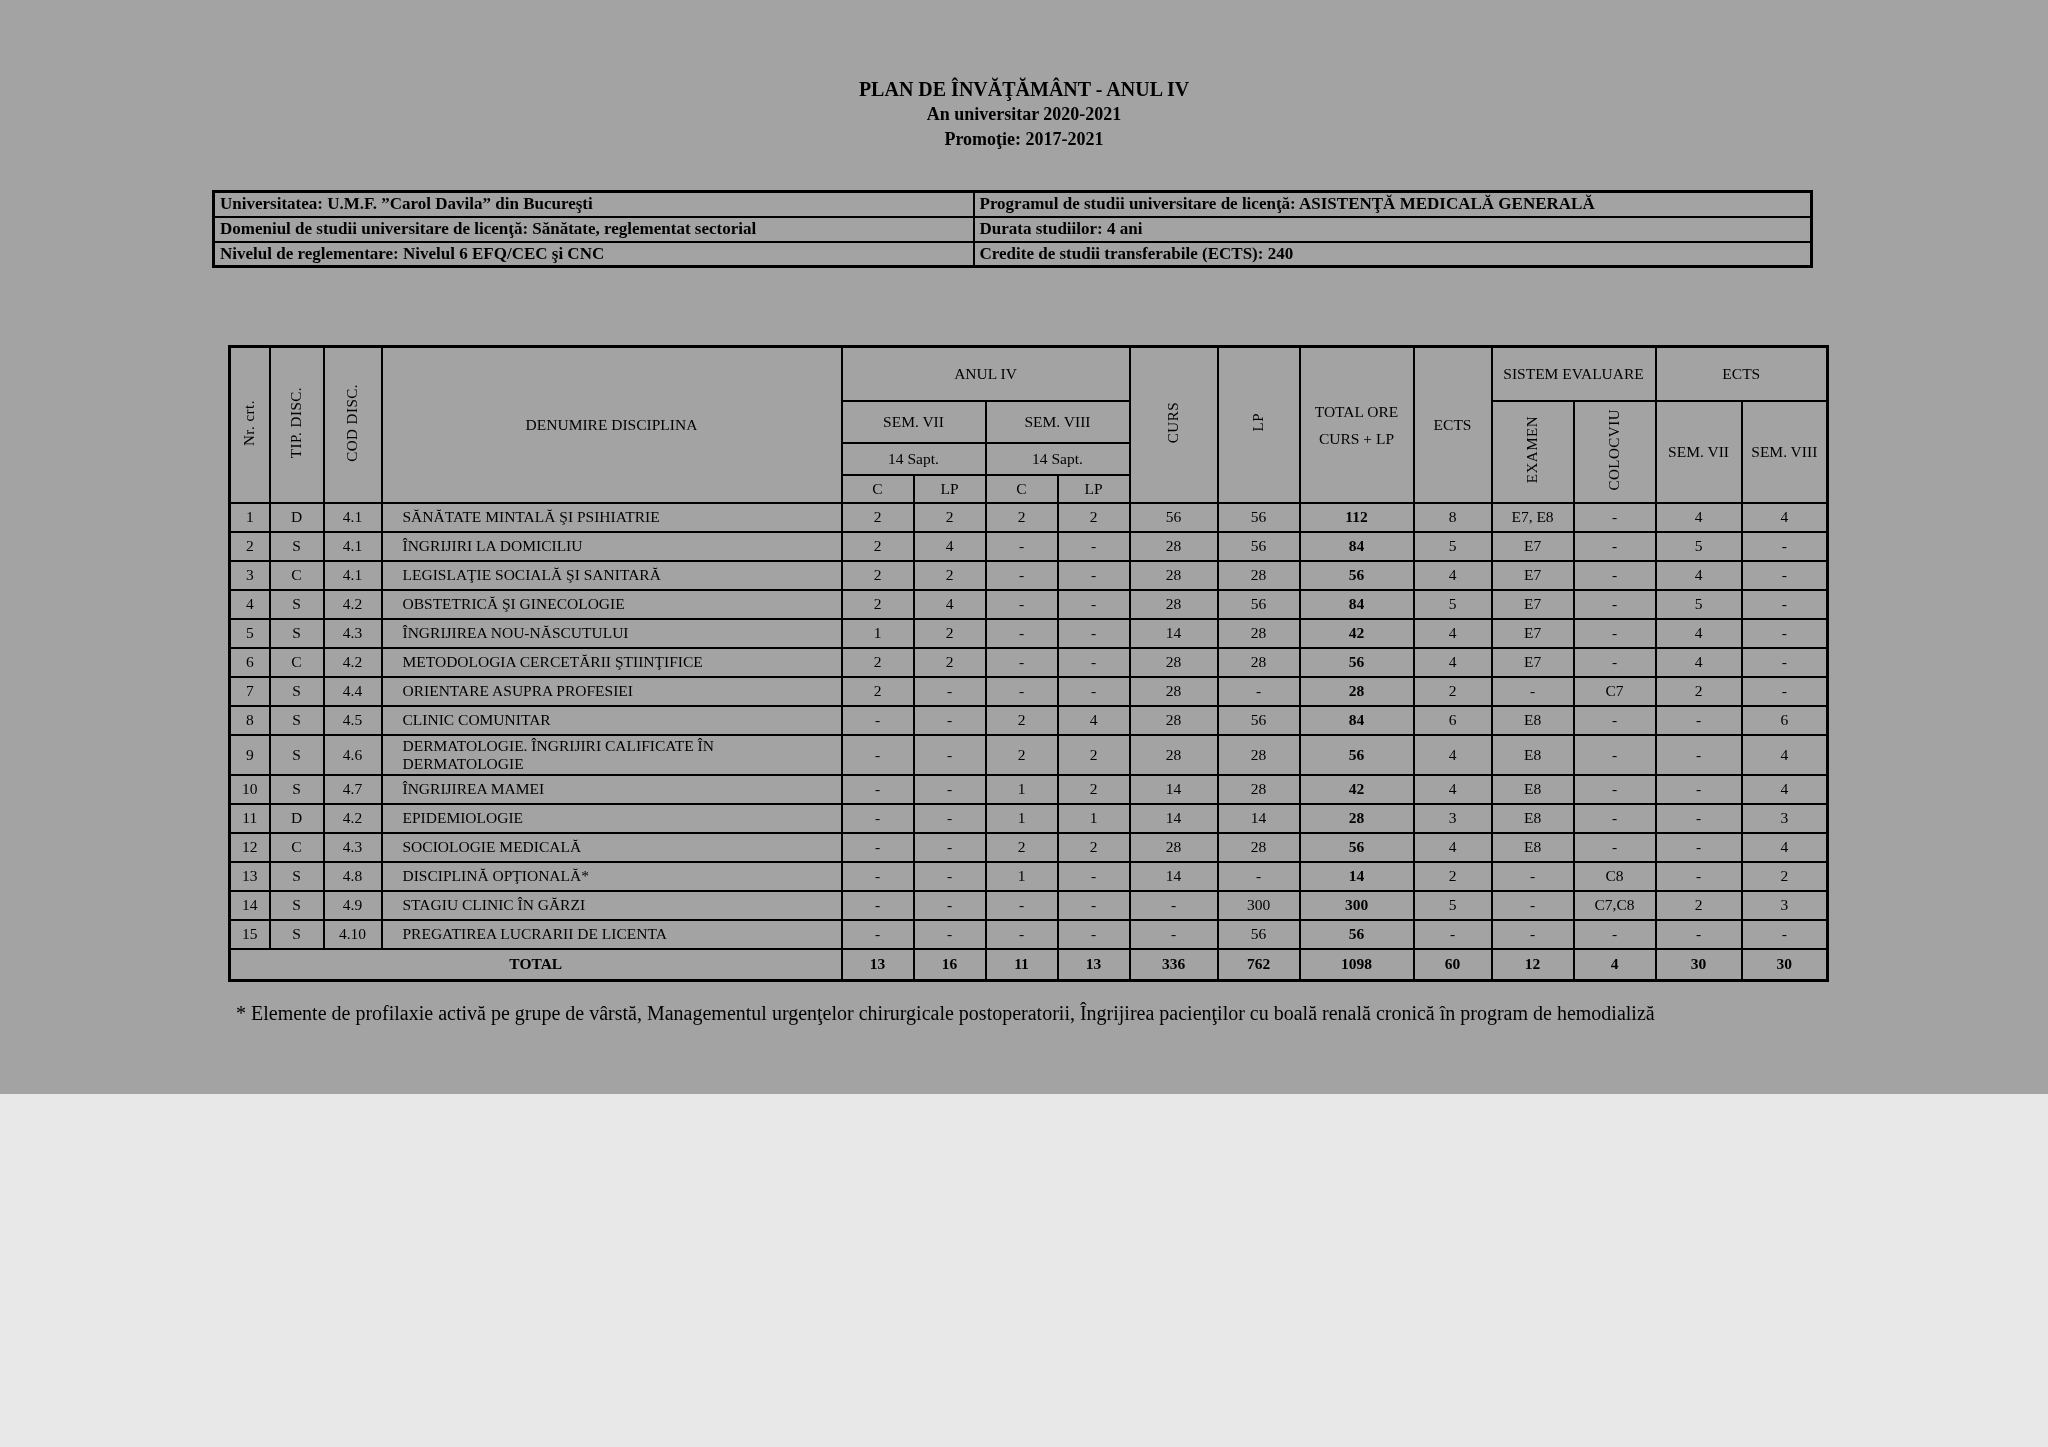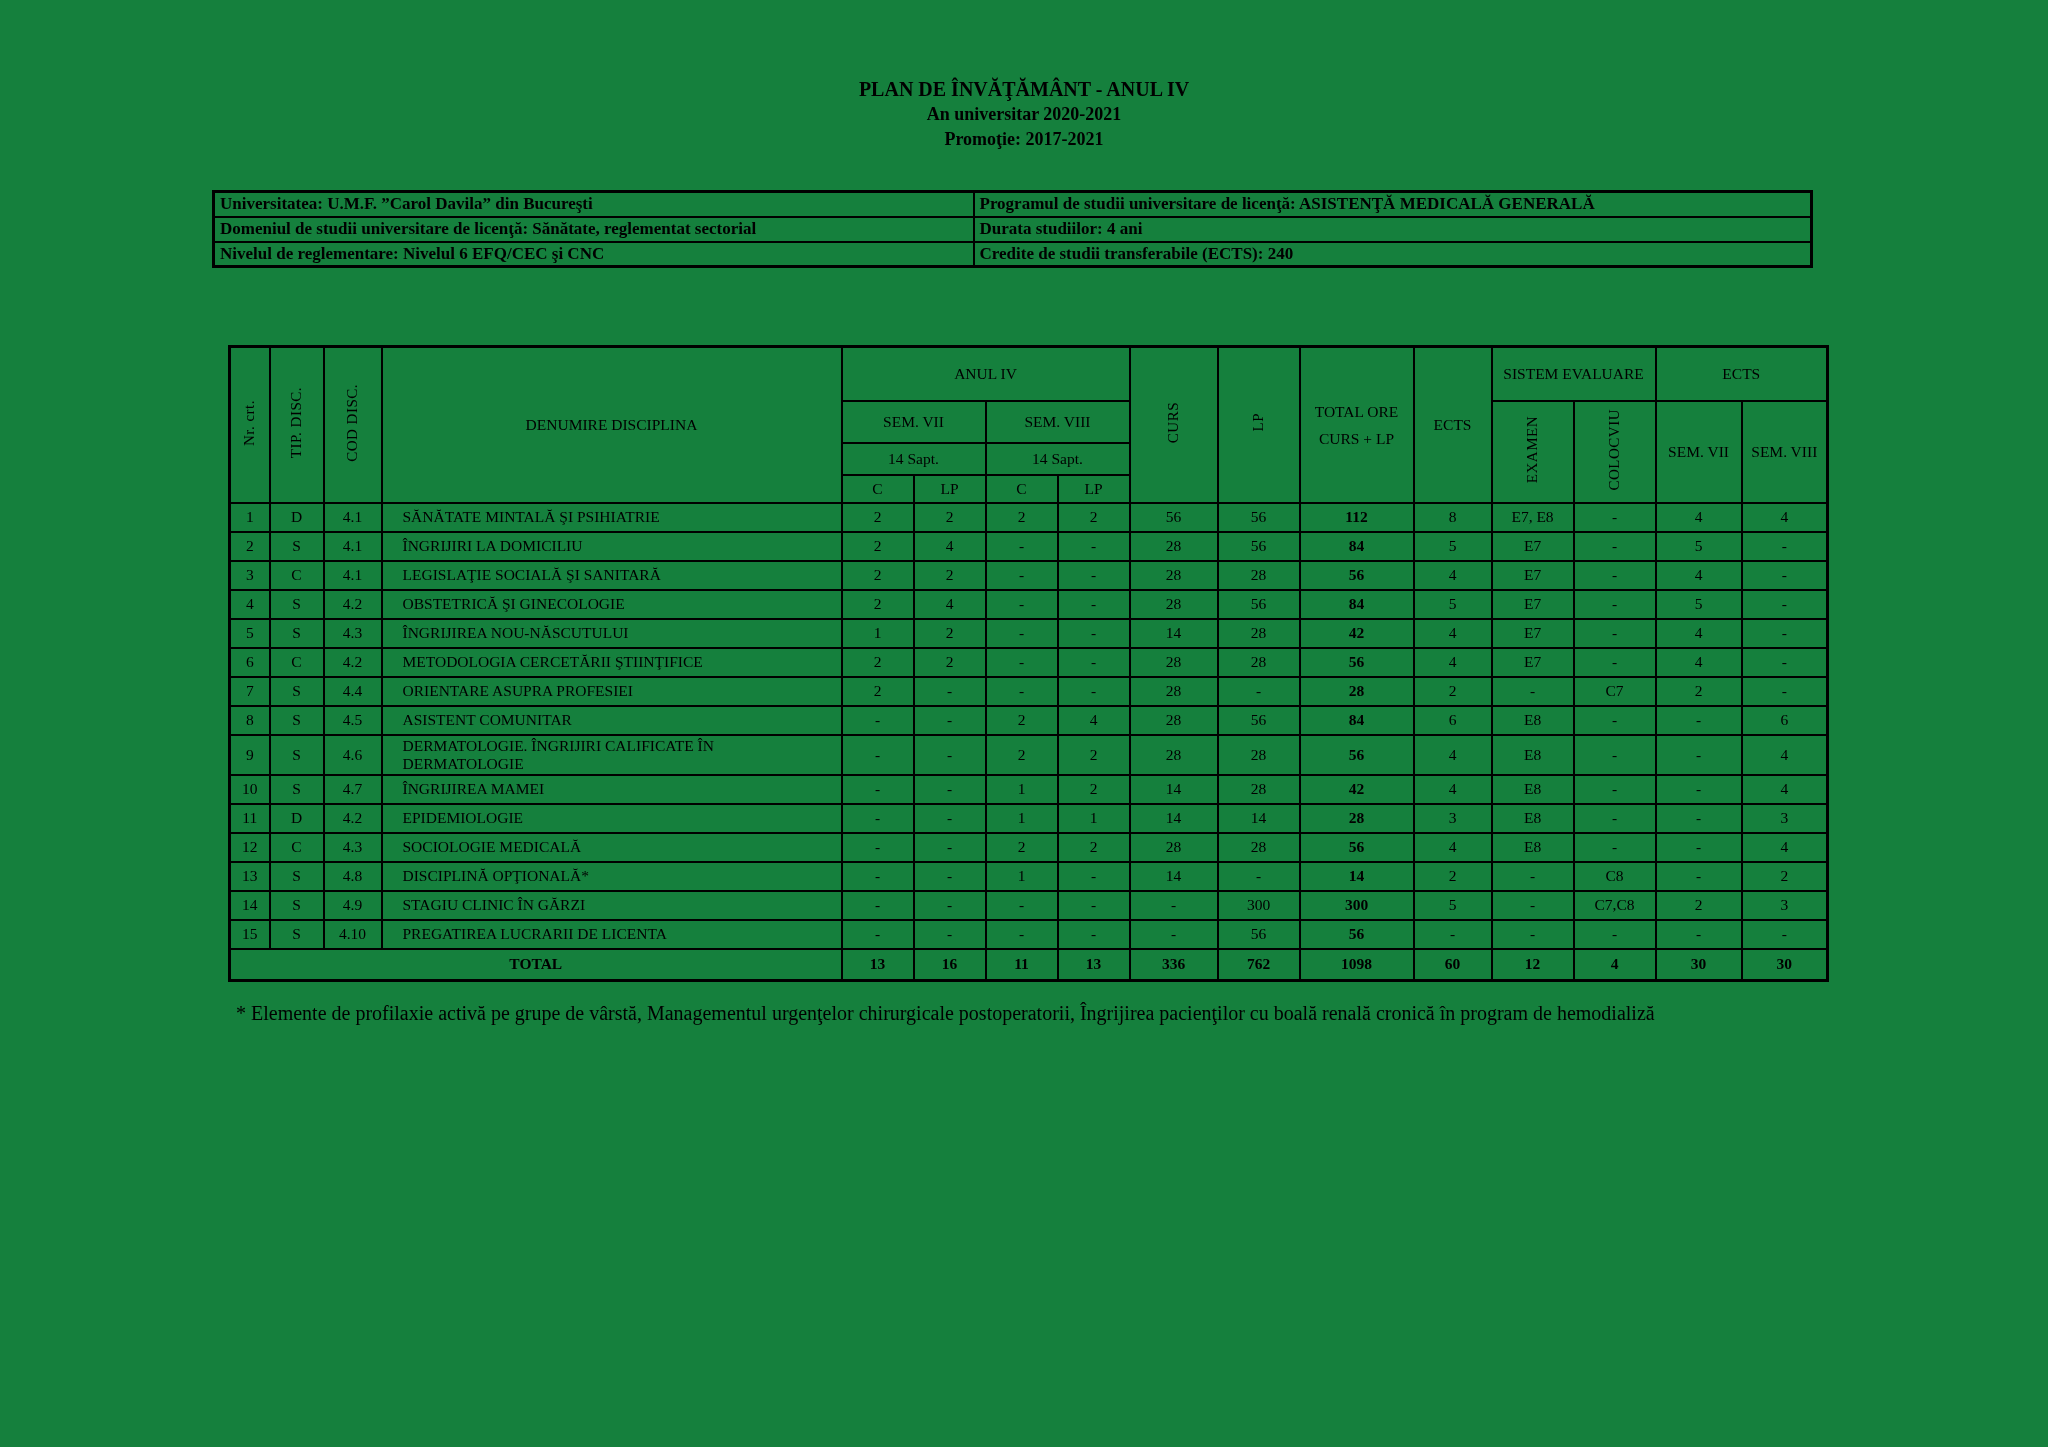--- a/index.html
+++ b/index.html
@@ -1,18 +1,18 @@
 <!DOCTYPE html>
 <html><head>
 <meta charset="utf-8">
 <style>
   * { margin:0; padding:0; box-sizing:border-box; }
   html,body { background:#e8e8e8; }
   .page {
-    position:relative; width:2048px; height:1447px; background:#15803d;
+    position:relative; width:2048px; height:1094px; background:#a3a3a3;
     font-family:"Liberation Serif","DejaVu Serif",serif; color:#000;
     overflow:hidden;
   }
   
   .title-block { position:absolute; top:76px; left:0; width:2048px; text-align:center; }
   .doc-title   { font-size:20px; font-weight:bold; line-height:26px; }
   .doc-subtitle{ font-size:18px; font-weight:bold; line-height:25px; }
 
   
   table { border-collapse:collapse; table-layout:fixed; }
@@ -256,21 +256,21 @@
           <td>2</td>
           <td>-</td>
           <td>C7</td>
           <td>2</td>
           <td>-</td>
         </tr>
         <tr>
           <td>8</td>
           <td>S</td>
           <td>4.5</td>
-          <td class="name-cell"> ASISTENT COMUNITAR</td>
+          <td class="name-cell"> CLINIC COMUNITAR</td>
           <td>-</td>
           <td>-</td>
           <td>2</td>
           <td>4</td>
           <td>28</td>
           <td>56</td>
           <td class="bold">84</td>
           <td>6</td>
           <td>E8</td>
           <td>-</td>

